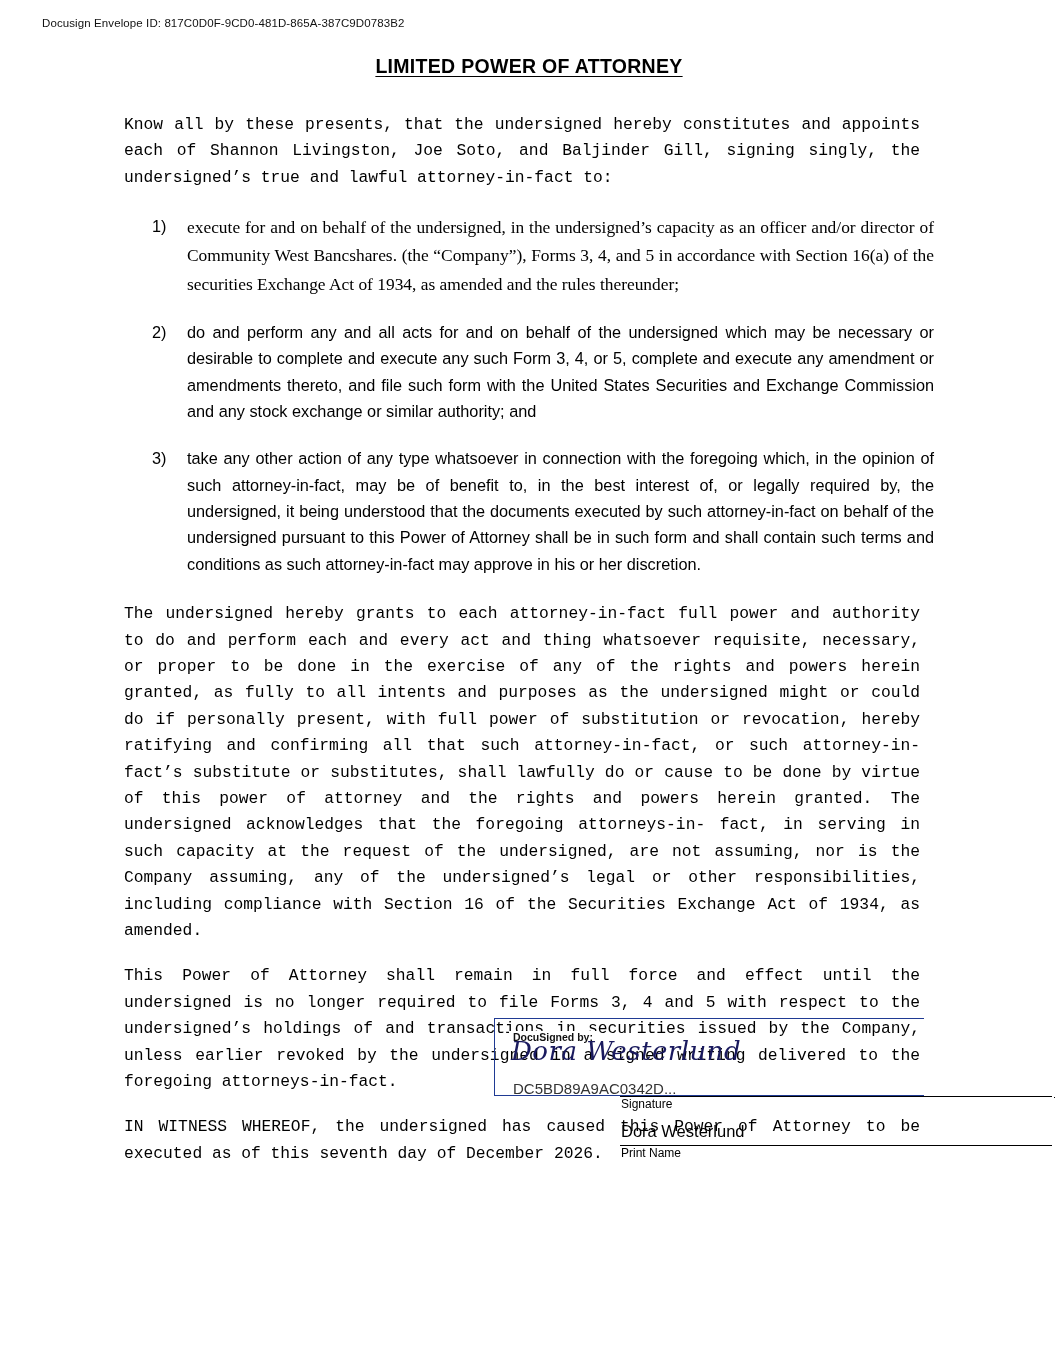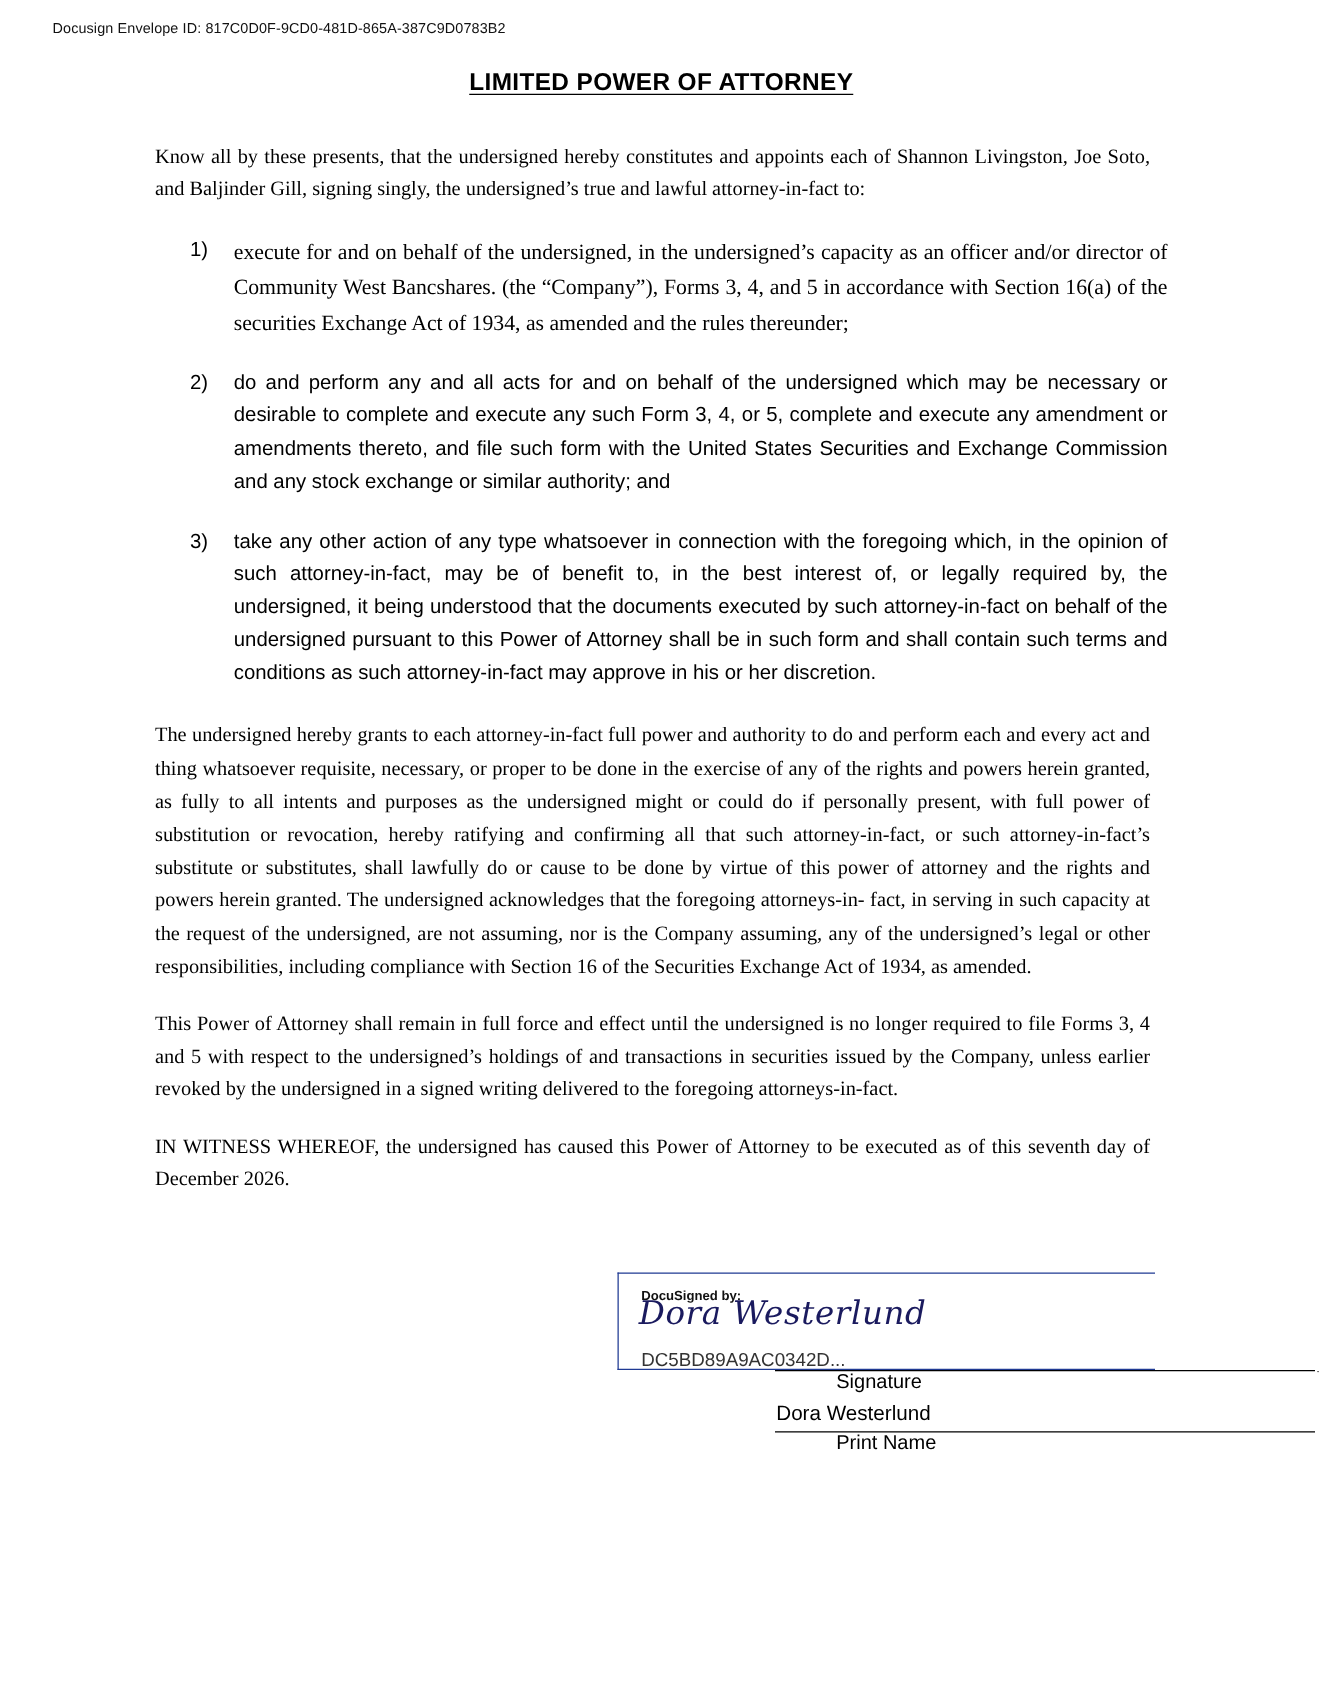--- a/index.html
+++ b/index.html
@@ -39,21 +39,21 @@
     text-align: center;
     font-family: "Liberation Sans", sans-serif;
     font-size: 19.5px;
     letter-spacing: 0.3px;
     text-decoration: underline;
     text-underline-offset: 3px;
     margin: 0 0 34px 0;
     font-weight: 700;
   }
   p.para {
-    font-family: Liberation Serif, serif;
+    font-family: Liberation Mono, monospace;
     font-size: 16.3px;
     line-height: 1.62;
     text-align: justify;
     margin: 0 14px 19px 0;
   }
   .serif {
     font-family: "Liberation Serif", serif;
     font-size: 17.4px;
   }
   ol.clauses {
@@ -132,22 +132,21 @@
     left: 496px;
     width: 432px;
     border-bottom: 1.3px solid #000;
   }
   .sig-line.one { top: 78px; }
   .sig-line.two { top: 127px; }
   .field-caption {
     position: absolute;
     left: 497px;
     font-family: "Liberation Sans", sans-serif;
-    font-size: 16px;
-    margin-left: 48px;
+    font-size: 12px;
   }
   .field-caption.sig { top: 79px; }
   .field-caption.print { top: 128px; }
   .printed-name {
     position: absolute;
     left: 497px;
     top: 104px;
     font-family: "Liberation Sans", sans-serif;
     font-size: 16.5px;
   }

